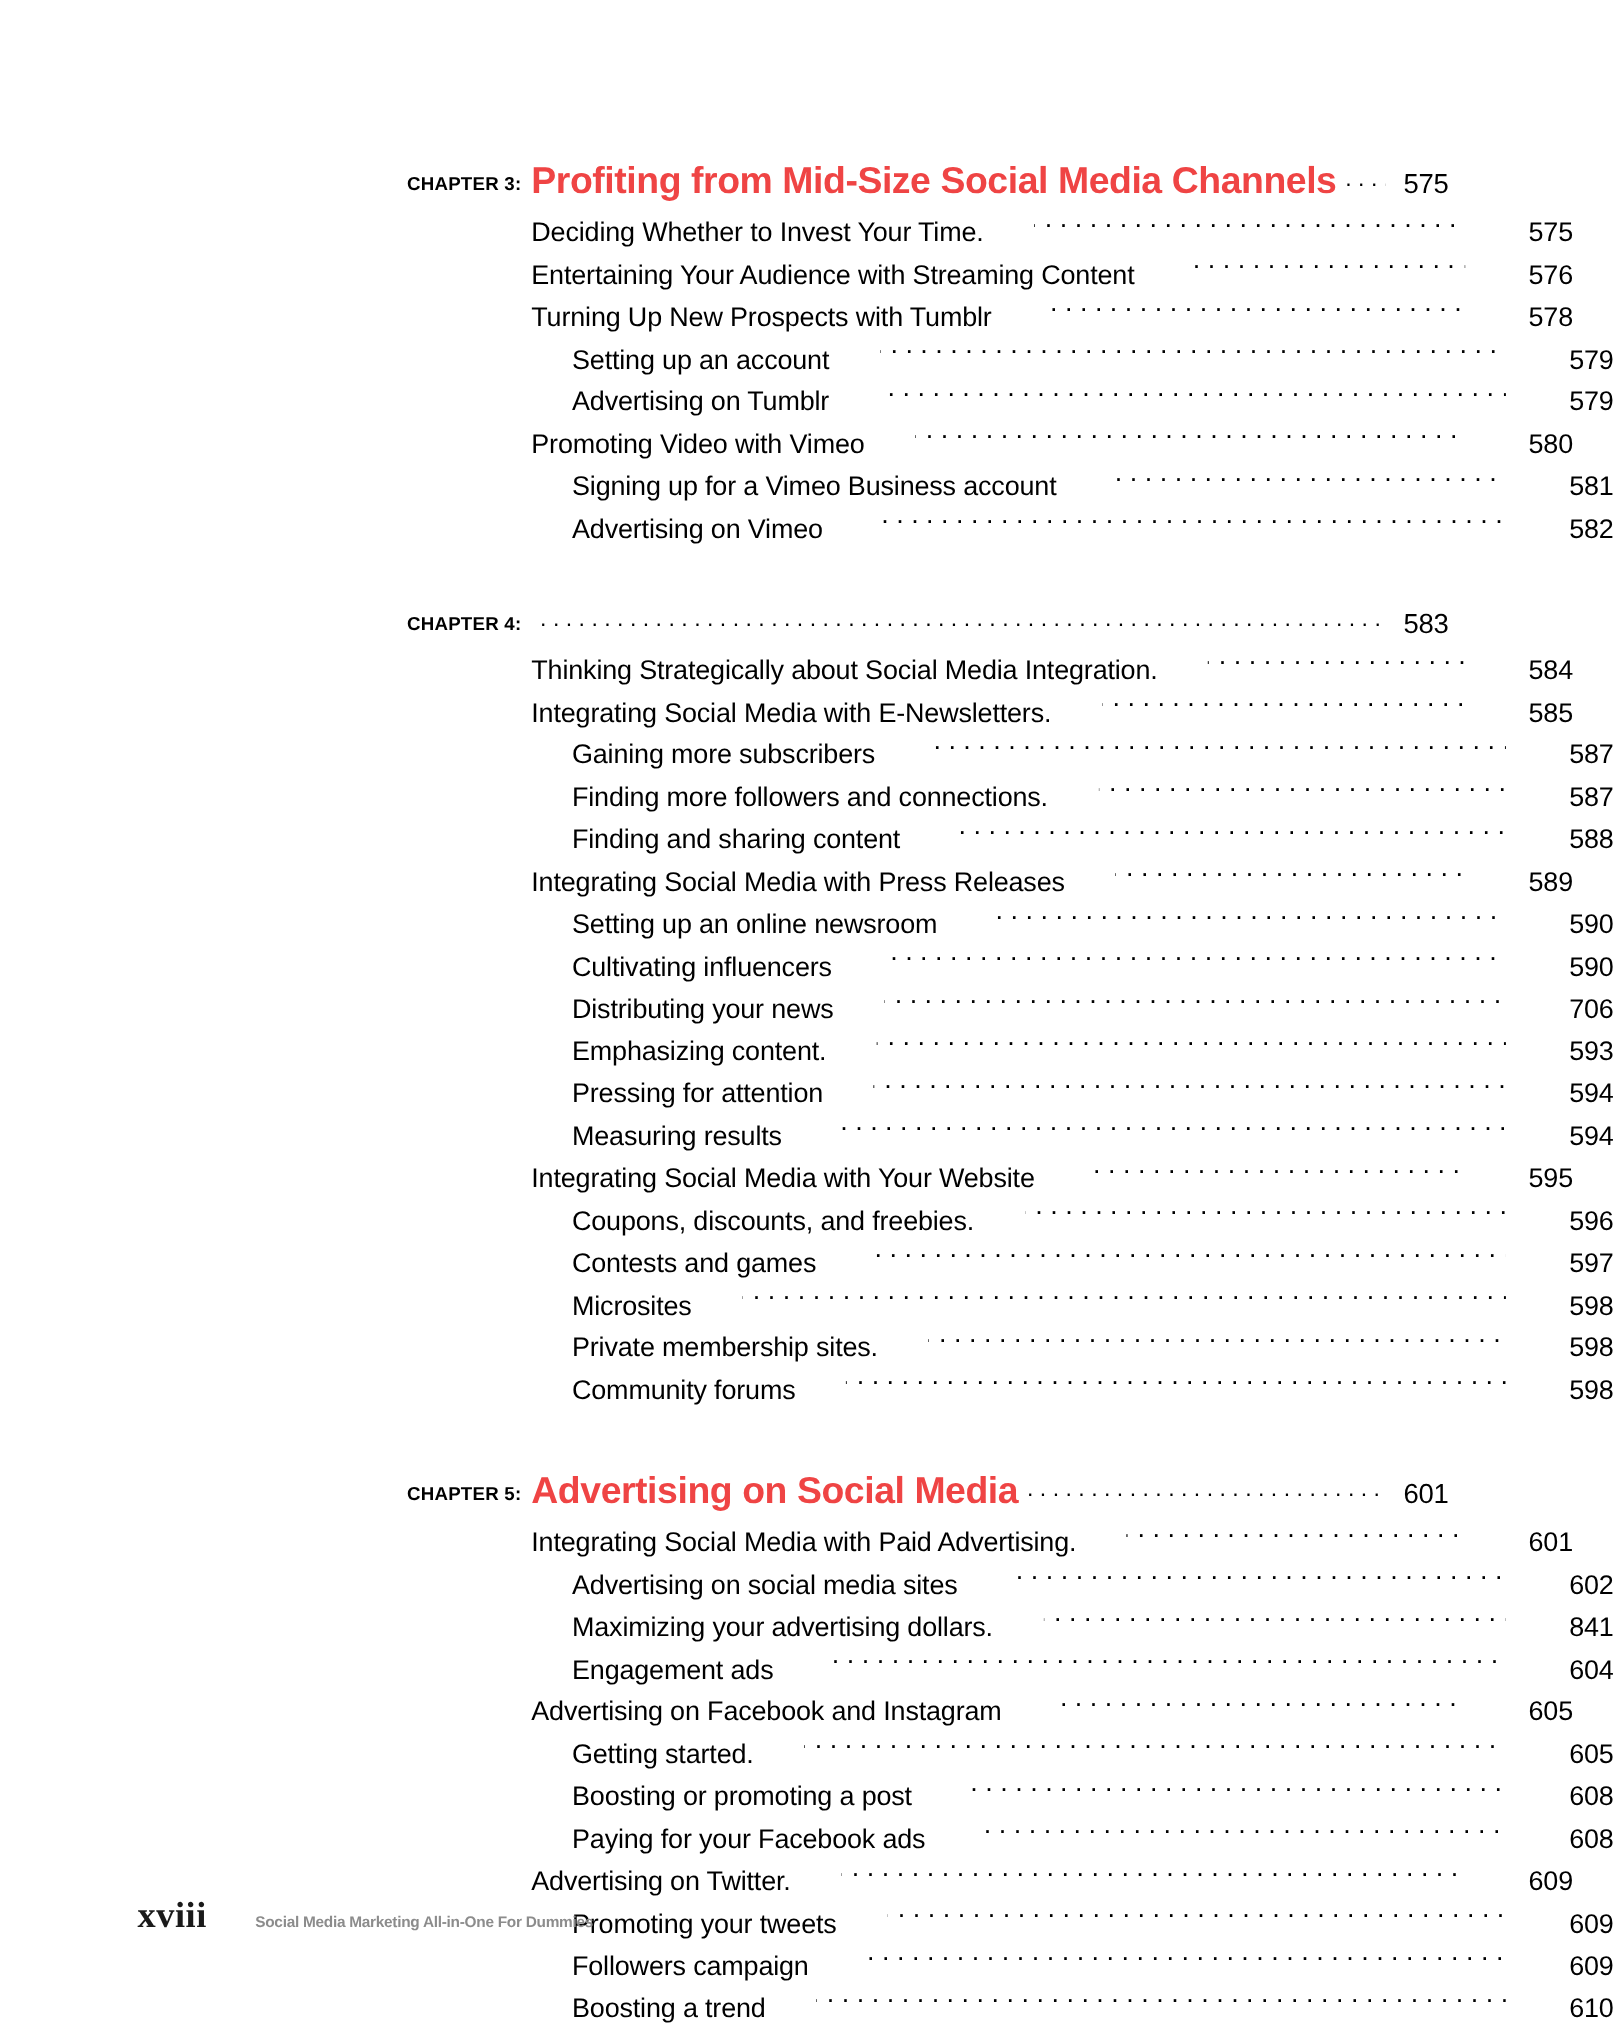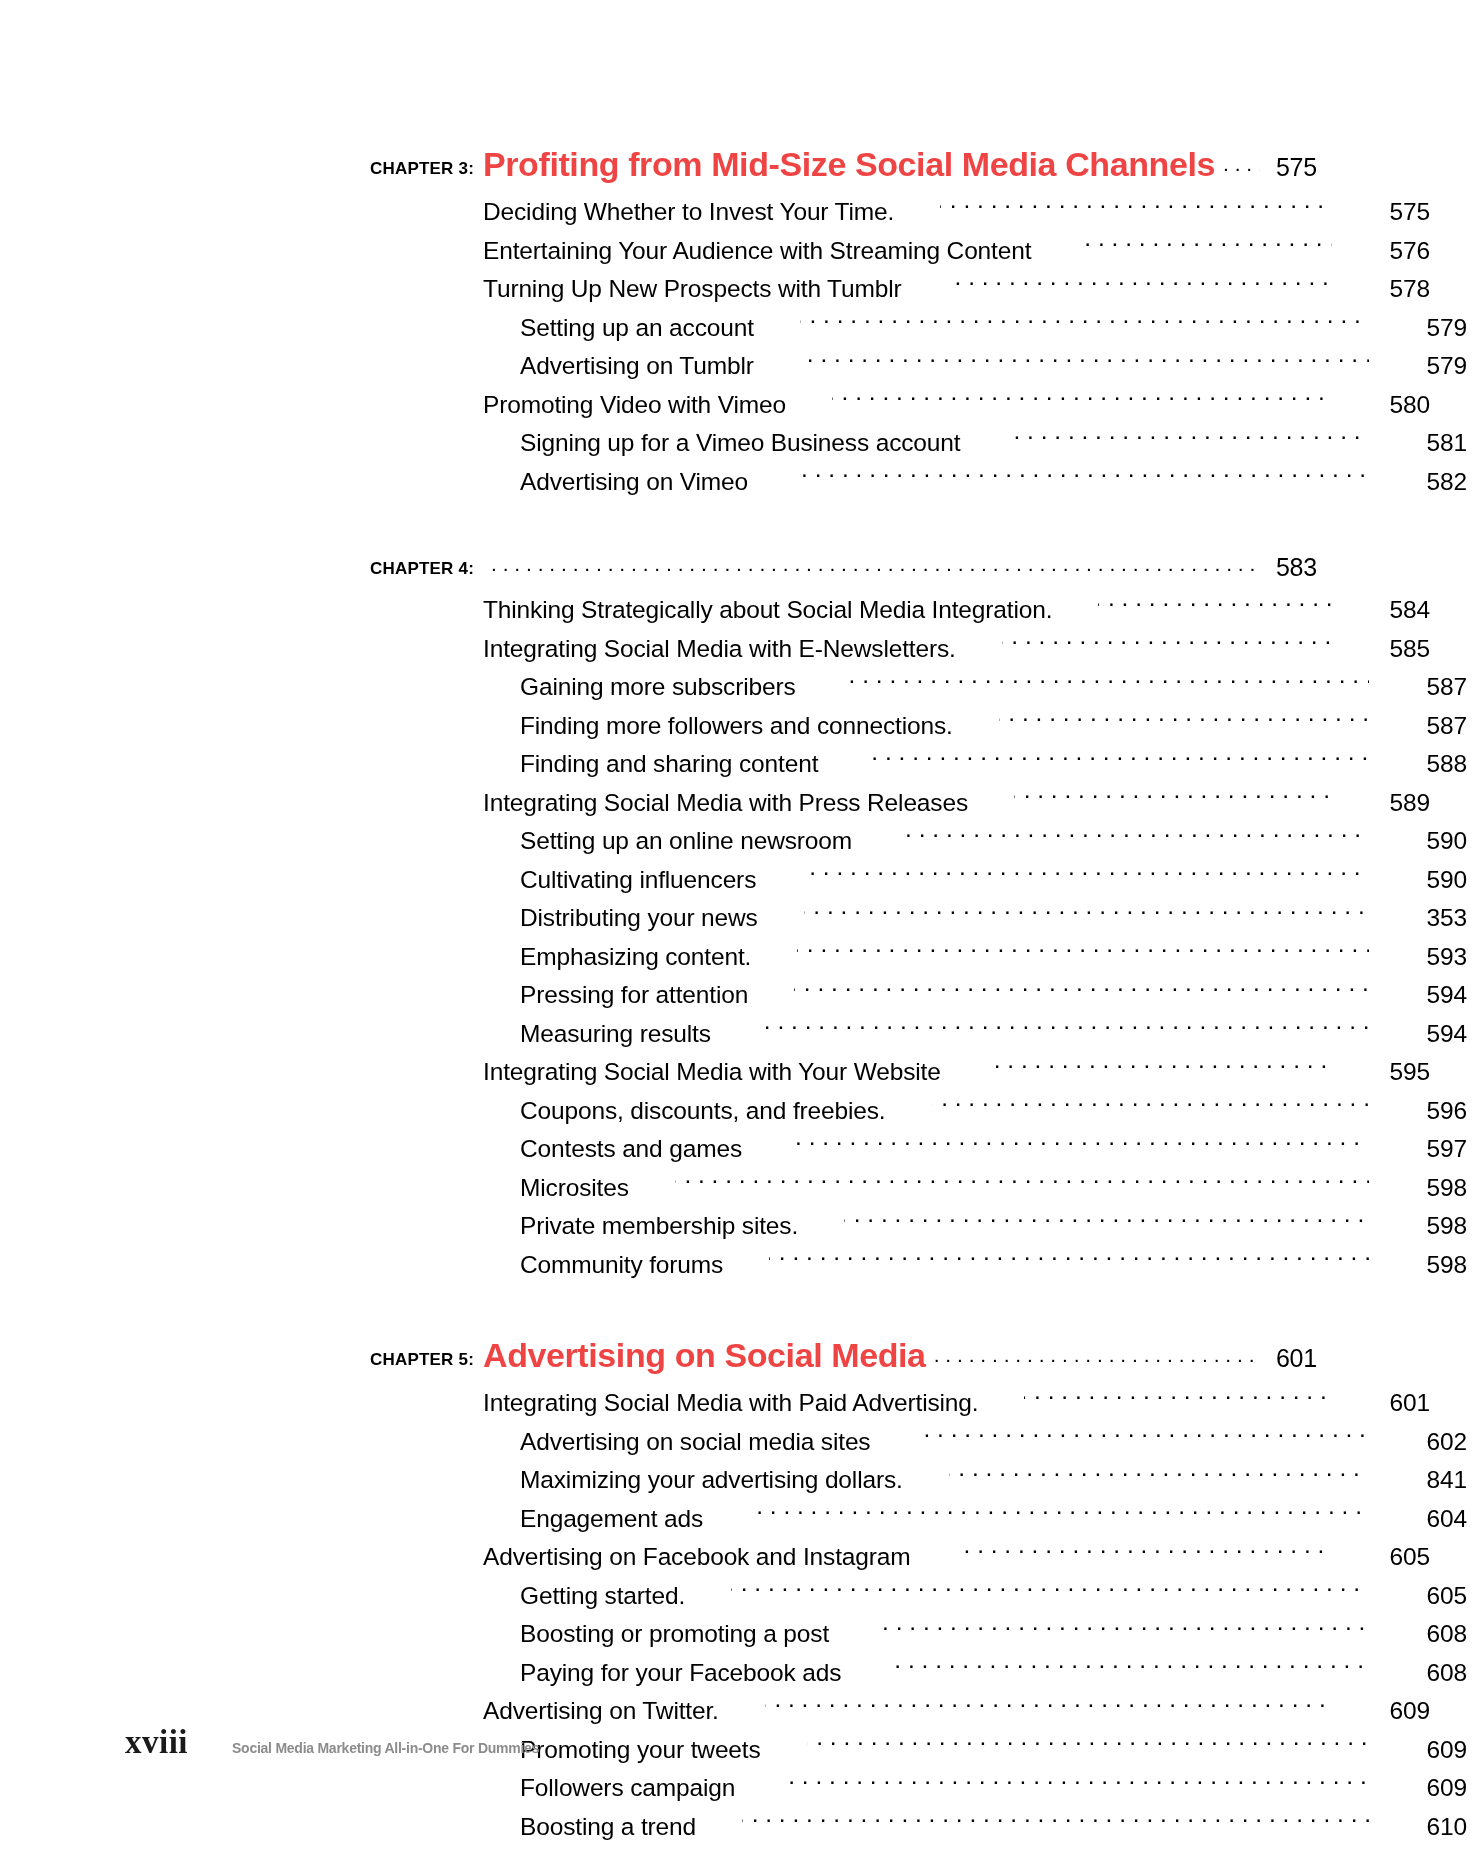--- a/index.html
+++ b/index.html
@@ -267,21 +267,21 @@
           <span class="pageno">590</span>
         </div>
         <div class="entry lvl2 loose">
           <span class="txt">Cultivating influencers</span>
           <span class="leader"></span>
           <span class="pageno">590</span>
         </div>
         <div class="entry lvl2 tight">
           <span class="txt">Distributing your news</span>
           <span class="leader"></span>
-          <span class="pageno">353</span>
+          <span class="pageno">706</span>
         </div>
         <div class="entry lvl2 tight">
           <span class="txt">Emphasizing content.</span>
           <span class="leader"></span>
           <span class="pageno">593</span>
         </div>
         <div class="entry lvl2 tight">
           <span class="txt">Pressing for attention</span>
           <span class="leader"></span>
           <span class="pageno">594</span>

